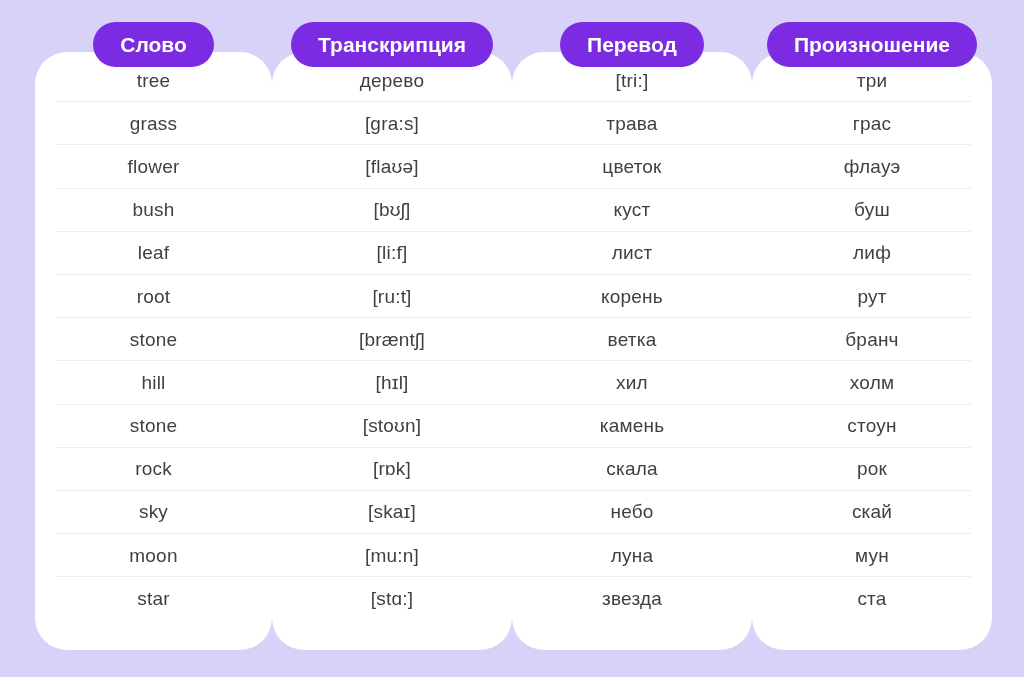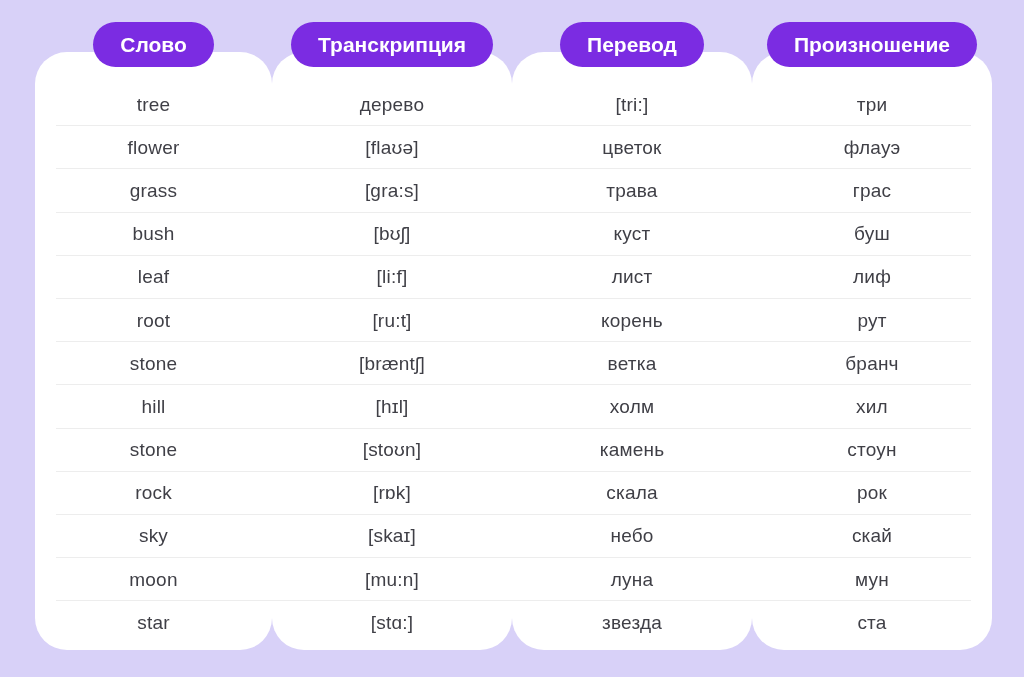--- a/index.html
+++ b/index.html
@@ -66,21 +66,21 @@
     line-height: 25px;
     padding: 10px 27px;
     border-radius: 26px;
     white-space: nowrap;
   }
 
   
   .table-body {
     position: absolute;
     left: 35px;
-    top: 60px;
+    top: 36px;
     width: 957px;
     height: 598px;
     padding-top: 23px;
     z-index: 2;
   }
   .row {
     display: grid;
     grid-template-columns: 237px 240px 240px 240px;
     height: 43.2px;
     align-items: center;
@@ -130,32 +130,32 @@
   </div>
 
   <div class="table-body">
       <div class="row">
         <div class="cell">tree</div>
         <div class="cell">дерево</div>
         <div class="cell">[tri:]</div>
         <div class="cell">три</div>
       </div>
       <div class="row">
+        <div class="cell">grass</div>
+        <div class="cell">[gra:s]</div>
+        <div class="cell">трава</div>
+        <div class="cell">грас</div>
+      </div>
+      <div class="row">
         <div class="cell">flower</div>
         <div class="cell">[flaʊə]</div>
         <div class="cell">цветок</div>
         <div class="cell">флауэ</div>
       </div>
       <div class="row">
-        <div class="cell">grass</div>
-        <div class="cell">[gra:s]</div>
-        <div class="cell">трава</div>
-        <div class="cell">грас</div>
-      </div>
-      <div class="row">
         <div class="cell">bush</div>
         <div class="cell">[bʊʃ]</div>
         <div class="cell">куст</div>
         <div class="cell">буш</div>
       </div>
       <div class="row">
         <div class="cell">leaf</div>
         <div class="cell">[li:f]</div>
         <div class="cell">лист</div>
         <div class="cell">лиф</div>
@@ -168,22 +168,22 @@
       </div>
       <div class="row">
         <div class="cell">stone</div>
         <div class="cell">[bræntʃ]</div>
         <div class="cell">ветка</div>
         <div class="cell">бранч</div>
       </div>
       <div class="row">
         <div class="cell">hill</div>
         <div class="cell">[hɪl]</div>
+        <div class="cell">хил</div>
         <div class="cell">холм</div>
-        <div class="cell">хил</div>
       </div>
       <div class="row">
         <div class="cell">stone</div>
         <div class="cell">[stoʊn]</div>
         <div class="cell">камень</div>
         <div class="cell">стоун</div>
       </div>
       <div class="row">
         <div class="cell">rock</div>
         <div class="cell">[rɒk]</div>

